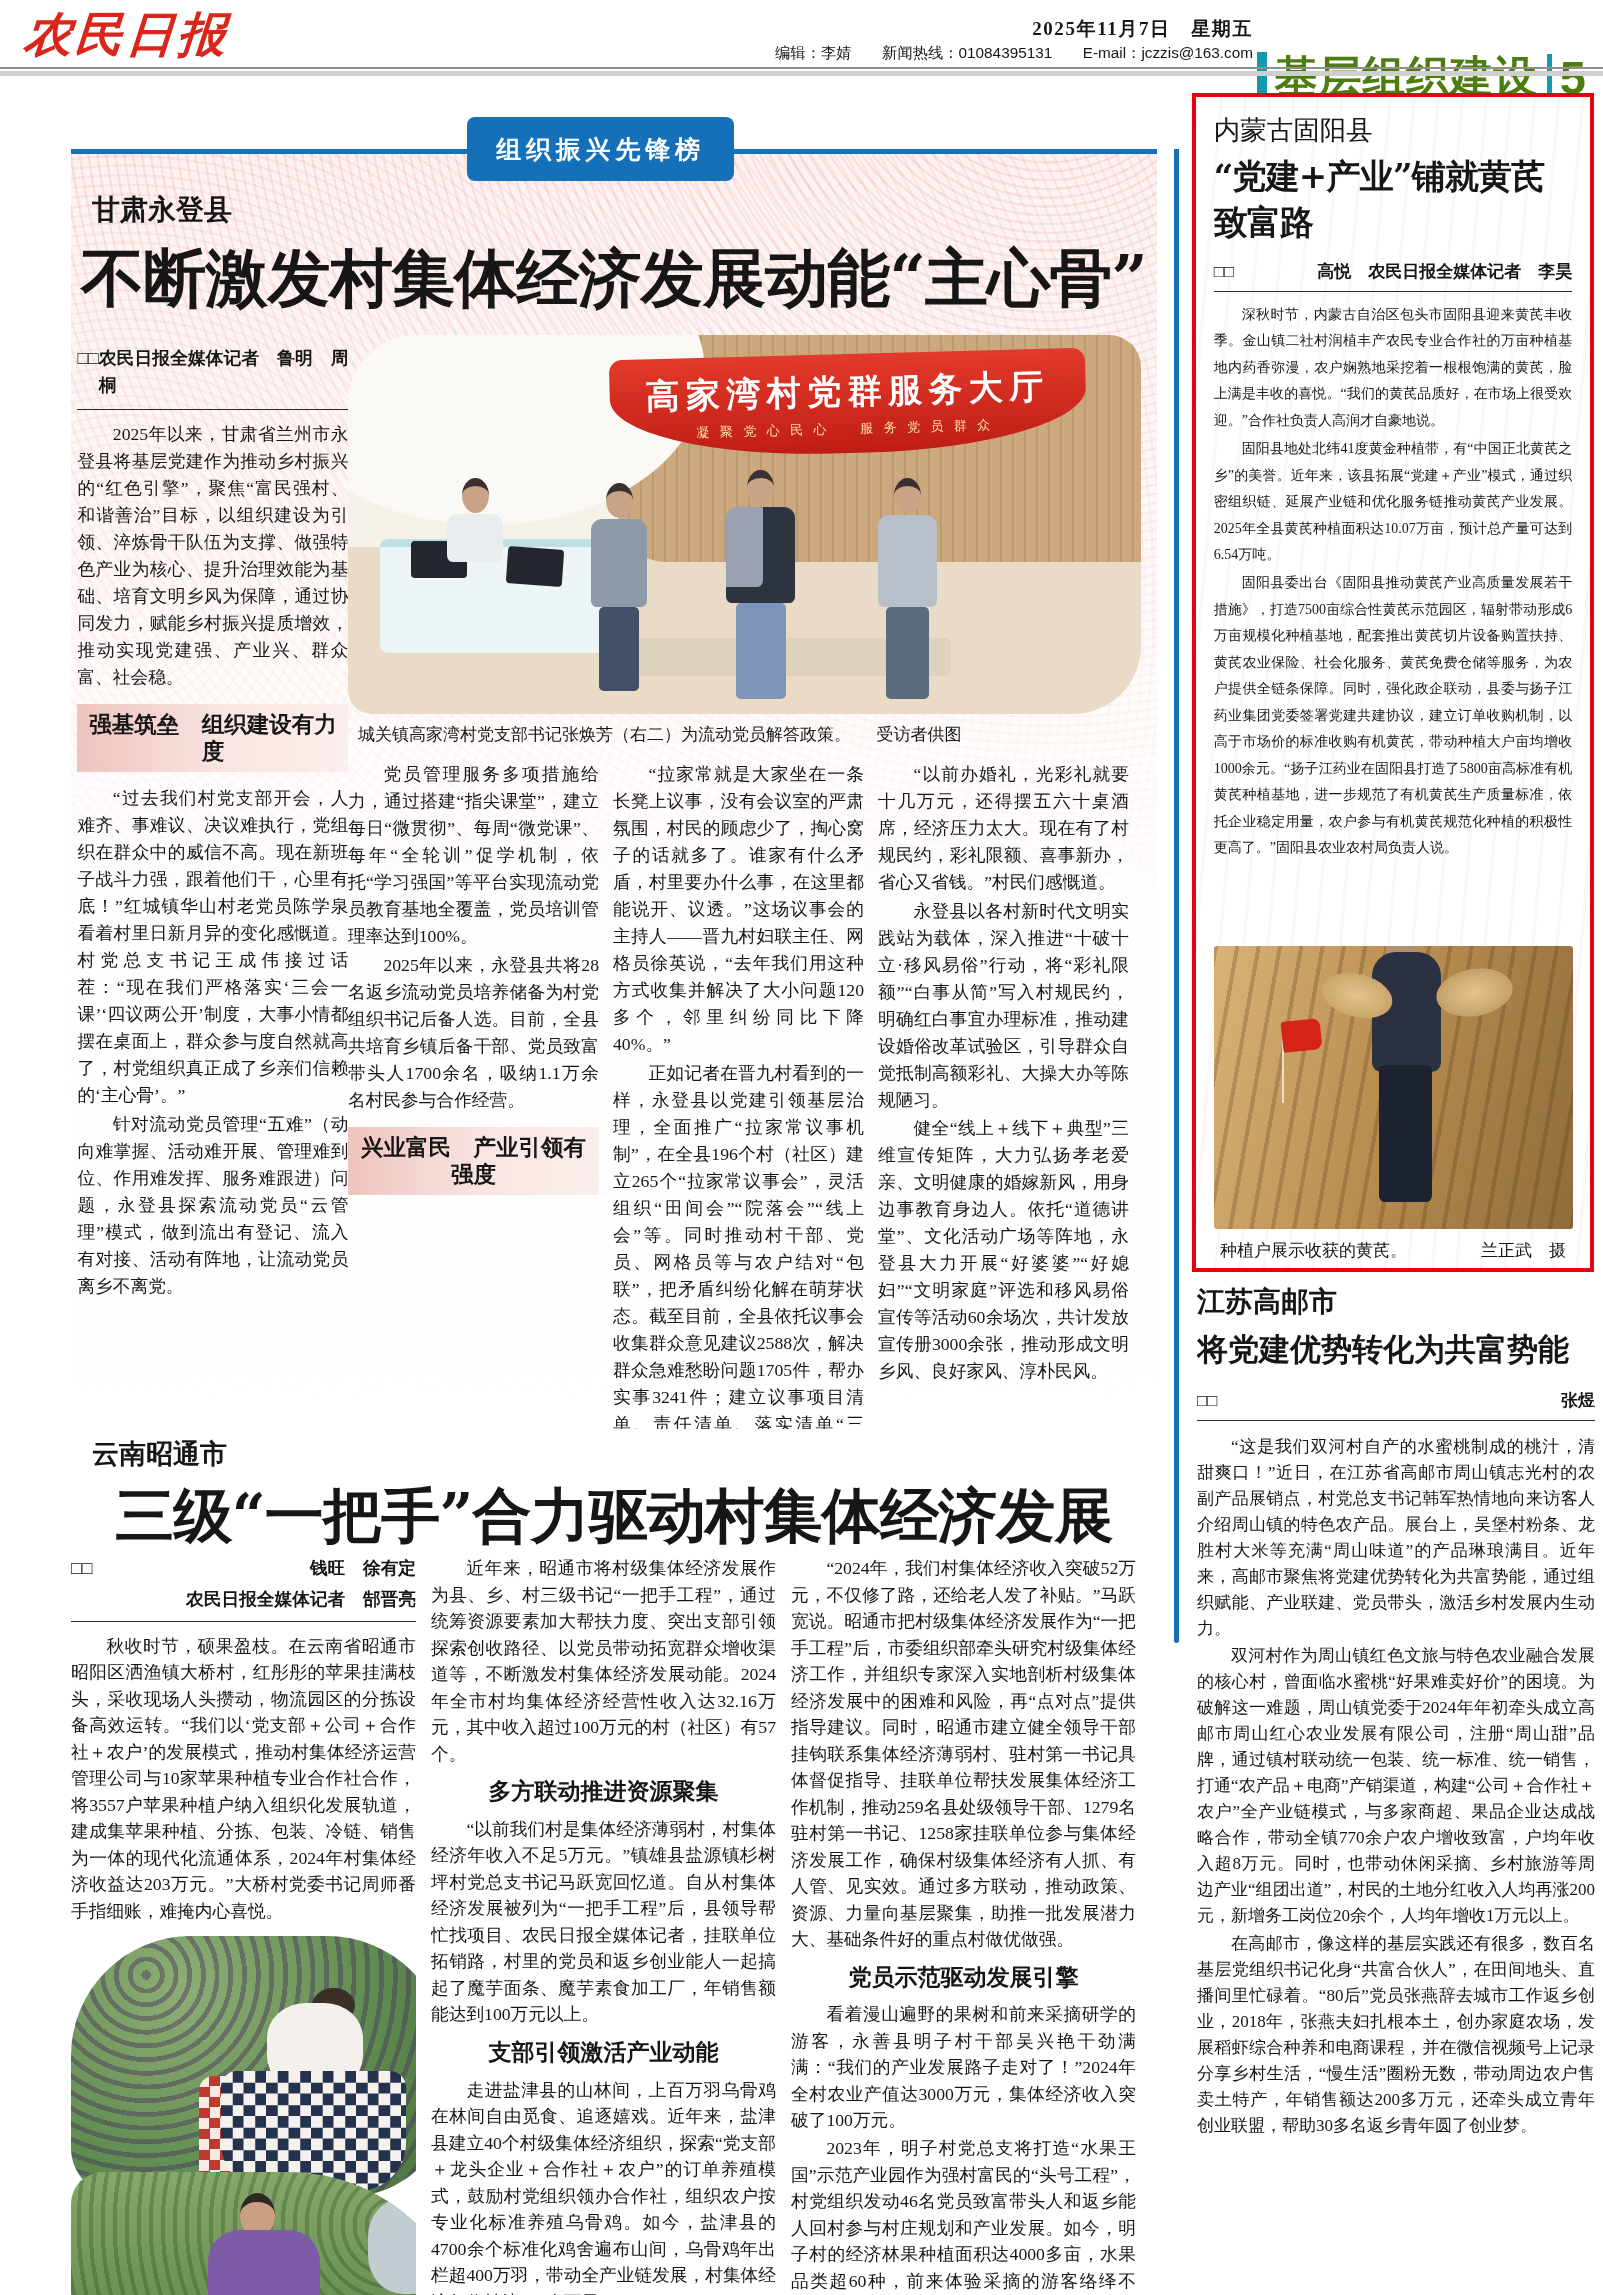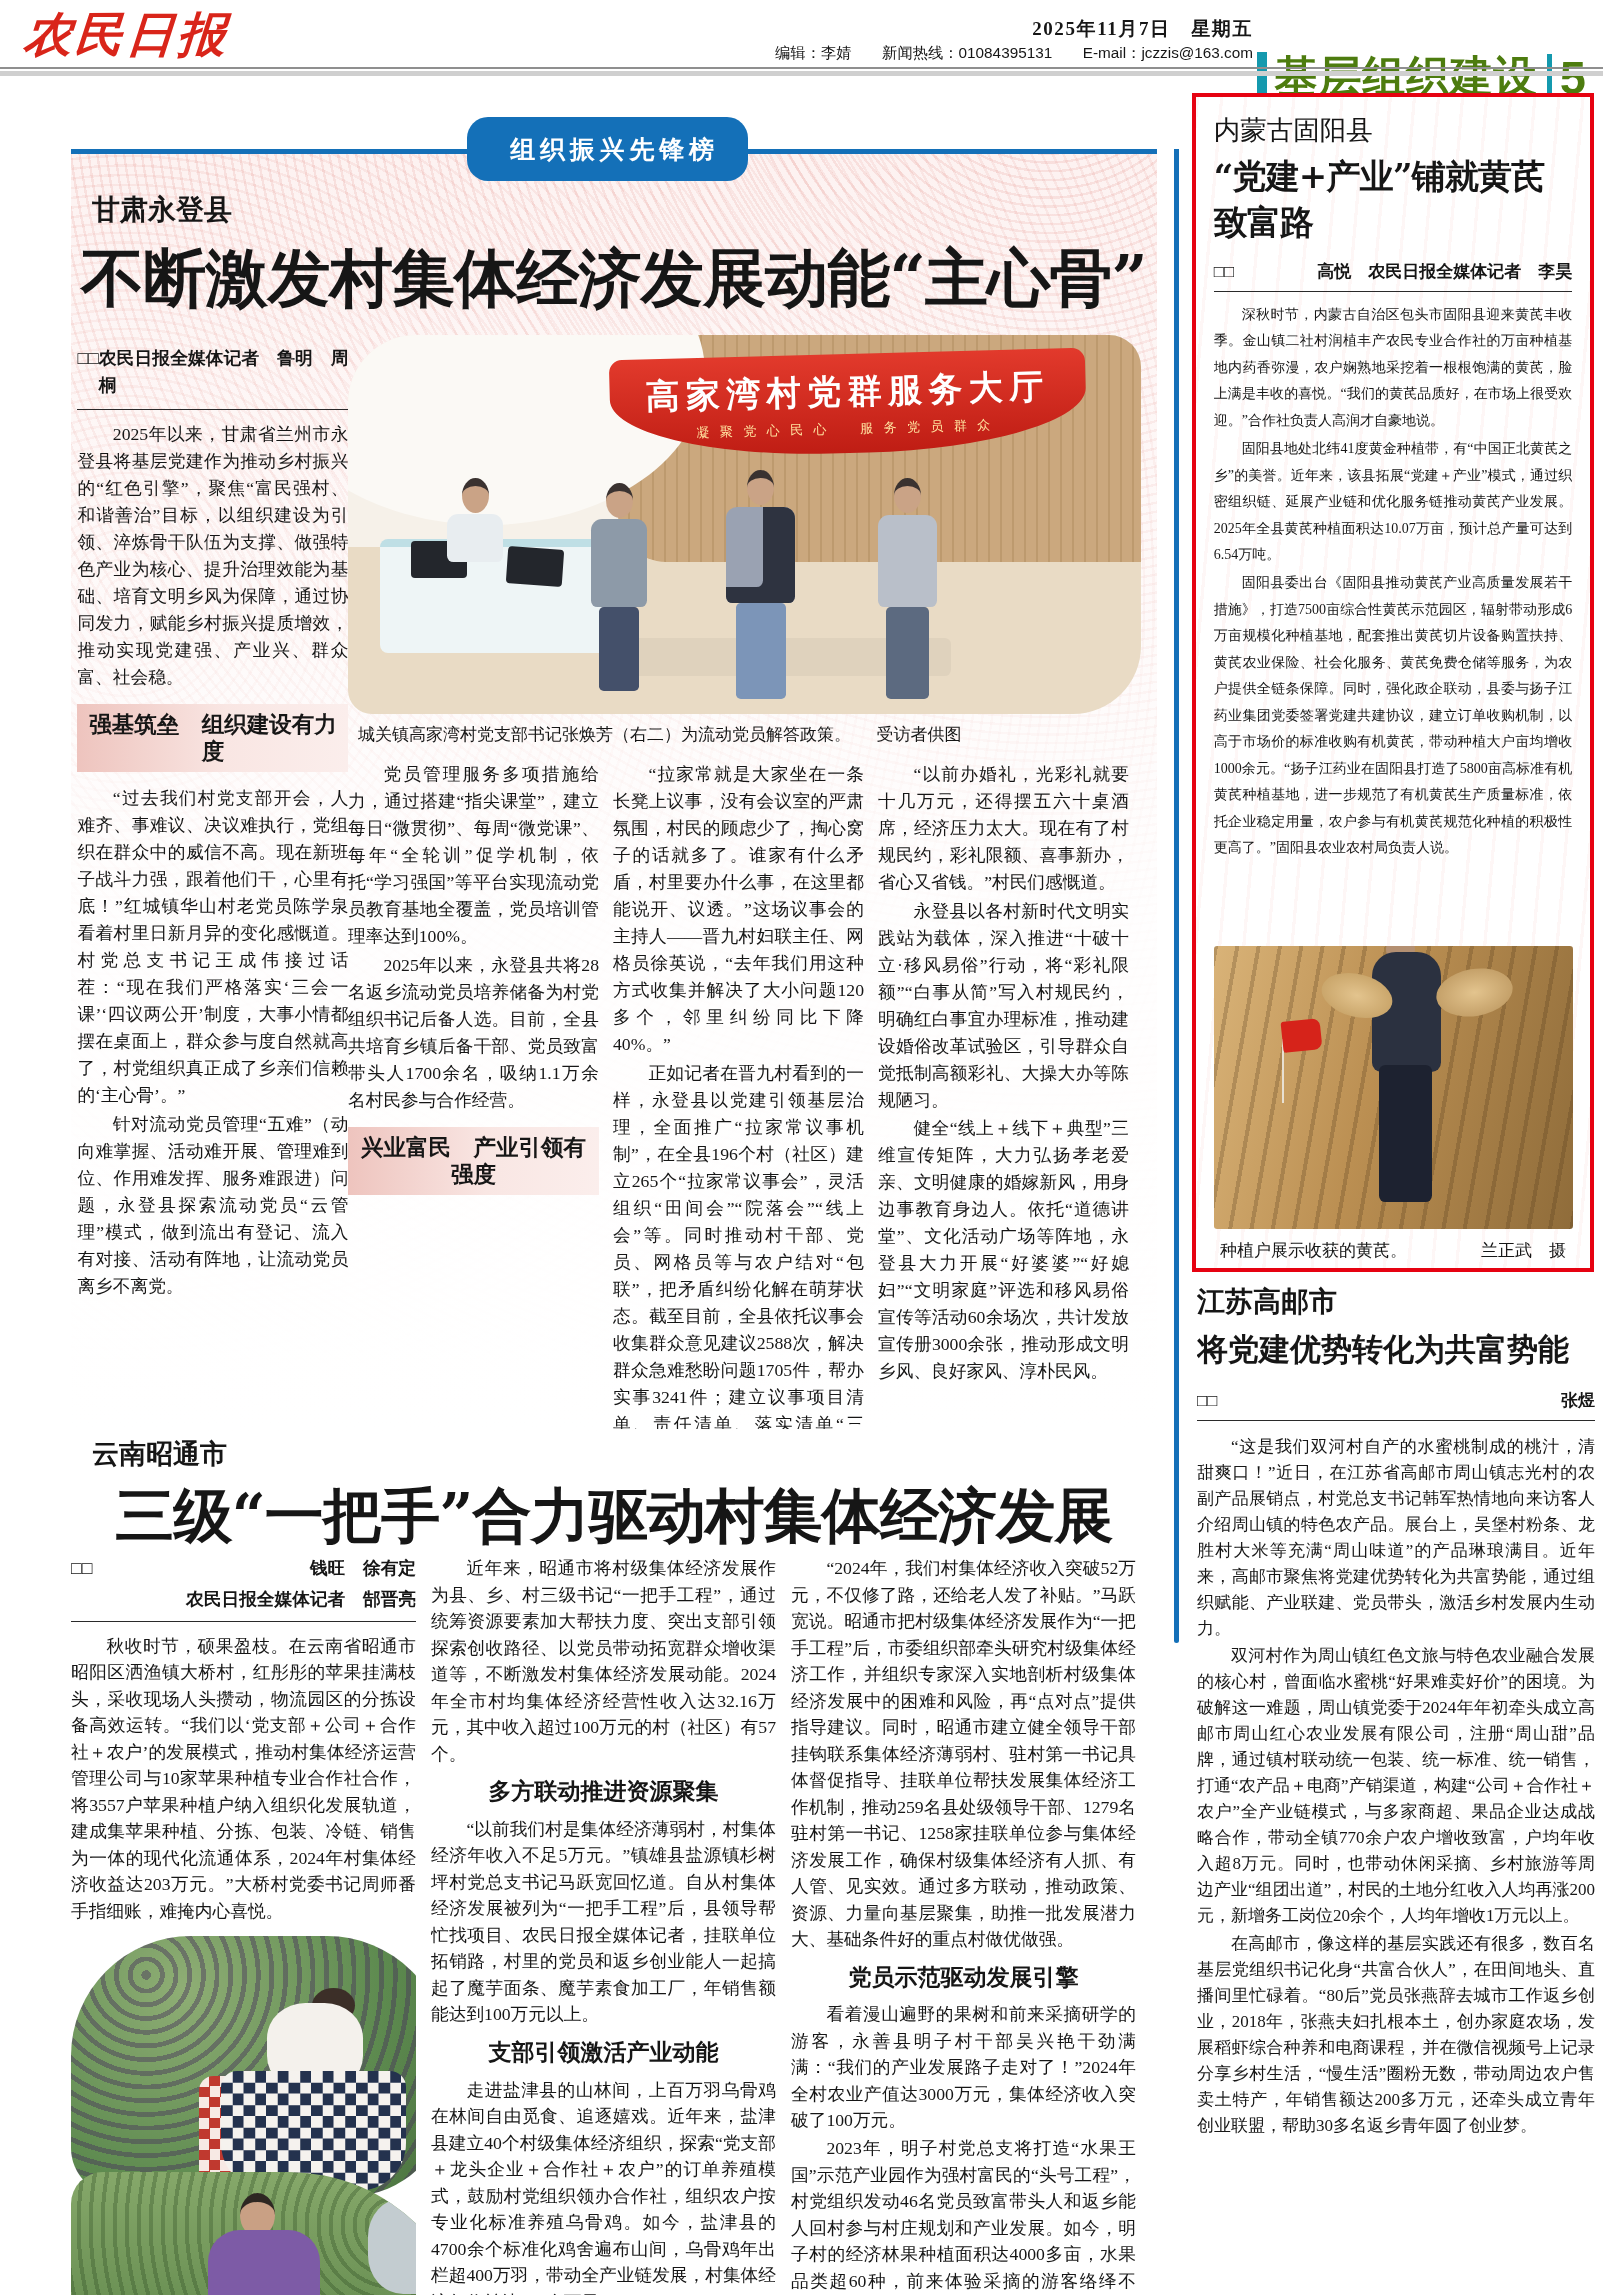--- a/index.html
+++ b/index.html
@@ -26,23 +26,23 @@
   
   .main-art{position:absolute;left:71px;top:80px;width:1086px;height:1354px;}
   .pinkbg{position:absolute;left:0;top:69px;width:1086px;height:1285px;
      background:
        linear-gradient(rgba(255,255,255,0) 0%, rgba(255,255,255,.92) 60%, #fff 100%),
        repeating-radial-gradient(circle at 90% -10%, rgba(219,105,95,.14) 0 2.4px, rgba(255,255,255,0) 2.4px 8.8px),
        repeating-radial-gradient(circle at 5% 35%, rgba(219,105,95,.10) 0 2.4px, rgba(255,255,255,0) 2.4px 9.6px),
        linear-gradient(#fdf2f1,#fdf6f5);}
   .blueline{position:absolute;left:0;top:69px;width:1086px;height:4.8px;background:#1470b8;}
   .badge{position:absolute;left:396px;top:37px;width:267px;height:64px;background:#1470b8;
-     border-radius:21px;display:flex;align-items:center;justify-content:center;z-index:3;
+     border-radius:8px;display:flex;align-items:center;justify-content:center;z-index:3;
      color:#fff;font-size:25px;font-weight:700;letter-spacing:4.8px;
-     font-family:"Liberation Sans",sans-serif;padding-left:14px;}
+     font-family:"Liberation Sans",sans-serif;}
   .kicker{font-size:28px;font-weight:700;font-family:"Liberation Sans",sans-serif;}
   .main-kicker{position:absolute;left:21px;top:111px;}
   .main-headline{position:absolute;left:0;top:156px;width:1086px;text-align:center;
      font-size:63px;font-weight:900;letter-spacing:-0.8px;font-family:"DejaVu Serif",serif;}
   .colbox{position:absolute;overflow:hidden;font-size:17.7px;line-height:27px;text-align:justify;}
   .col1{left:6.4px;top:265px;width:271px;height:1084px;}
   .col2{left:277px;top:681px;width:251px;height:668px;}
   .col3{left:542px;top:681px;width:251px;height:668px;}
   .col4{left:807px;top:681px;width:251px;height:668px;}
   .byline-row{display:flex;justify-content:space-between;align-items:baseline;

